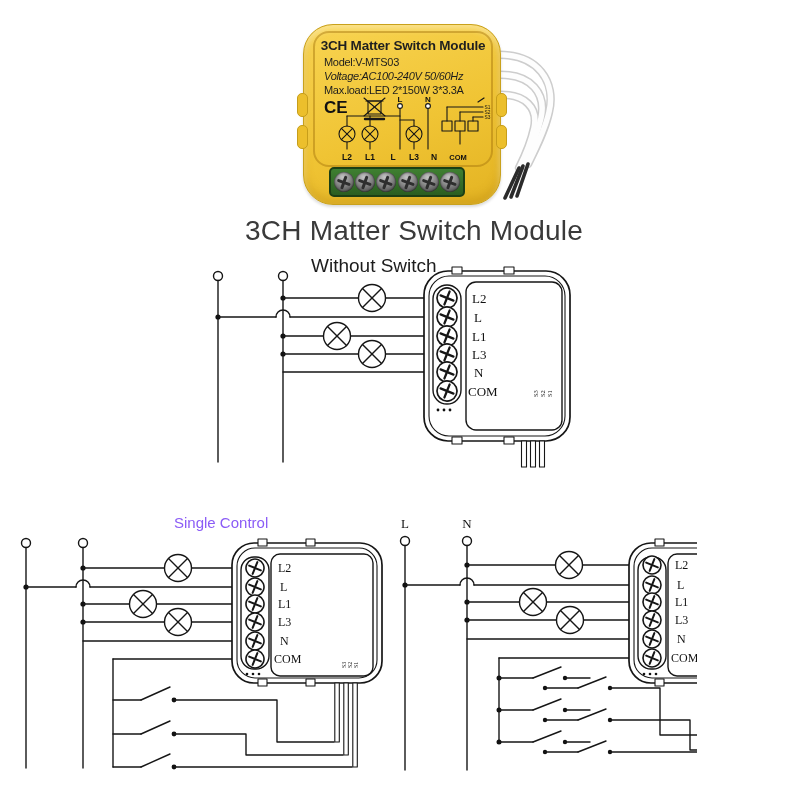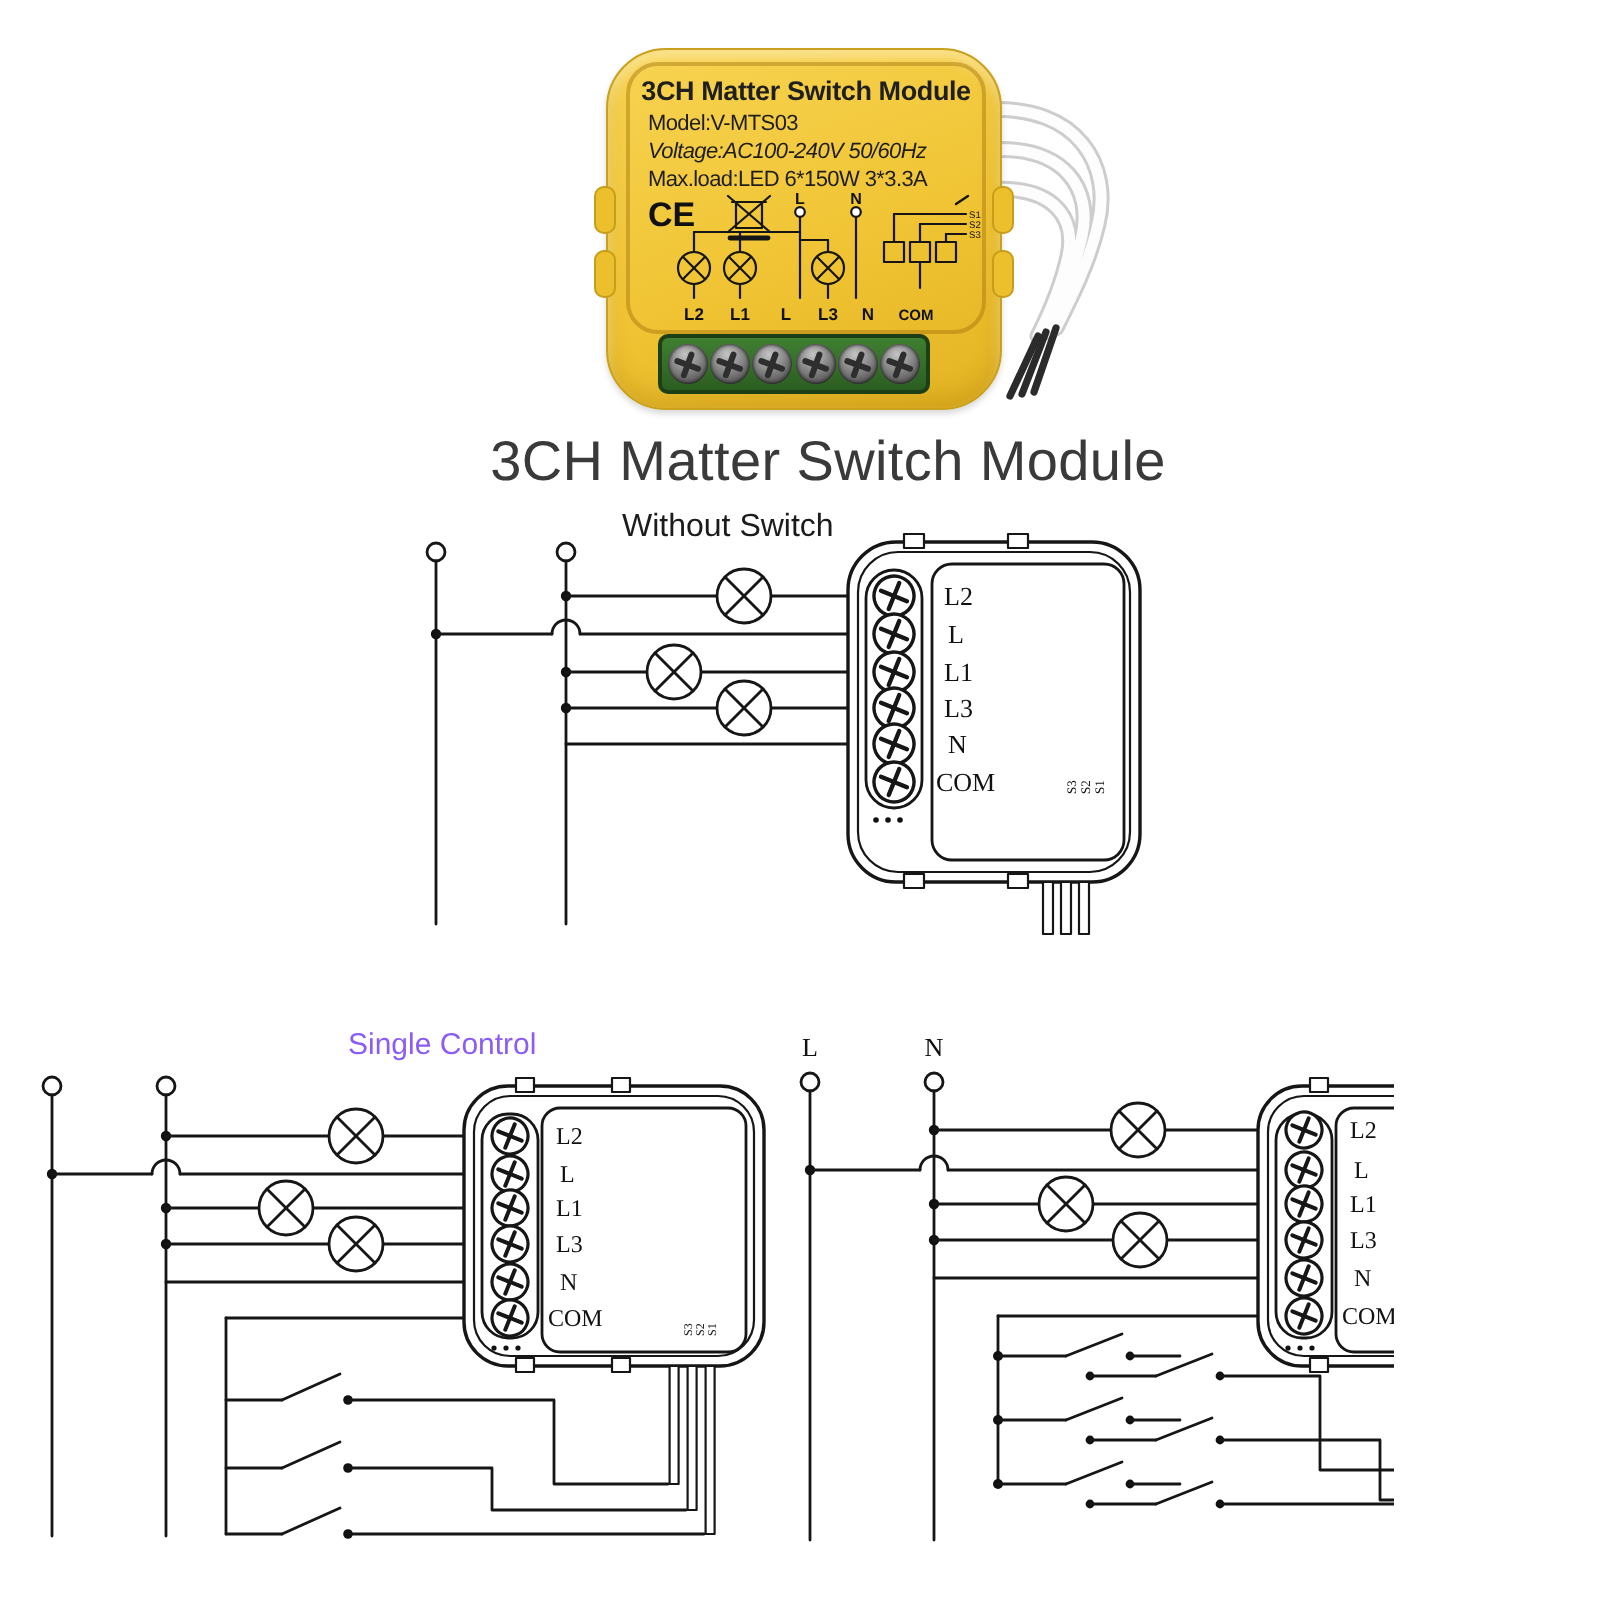--- a/index.html
+++ b/index.html
@@ -22,21 +22,21 @@
     display:flex;align-items:center;justify-content:space-between;padding:0 3px;box-sizing:border-box;}
   .screw{position:relative;width:20px;height:20px;border-radius:50%;
     background:radial-gradient(circle at 35% 30%,#c4c4c4,#767676 55%,#3c3c3c 95%);
     box-shadow:inset 0 0 2px #000;transform:rotate(20deg);}
   .screw i{position:absolute;left:15%;top:calc(50% - 1.5px);width:70%;height:3px;background:#2e2e2e;border-radius:2px;display:block;}
   .screw i + i{transform:rotate(90deg);}
 
   
   .main-title{position:absolute;left:214px;top:215px;width:400px;text-align:center;
     font-size:28px;color:#3a3a3a;letter-spacing:0.2px;}
-  .cap1{position:absolute;left:311px;top:255px;font-size:16px;color:#1c1c1c;}
+  .cap1{position:absolute;left:311px;top:255px;font-size:19px;color:#1c1c1c;}
   .cap2{position:absolute;left:174px;top:514px;font-size:15px;color:#8b5cf6;}
 
   
   svg{position:absolute;overflow:visible;}
   .ln{stroke:#161616;stroke-width:1.4;fill:none;stroke-linecap:round;stroke-linejoin:round;}
   .thk{stroke-width:1.7;}
   .thin{stroke-width:1.1;}
   .wht{fill:#ffffff;}
   .dot{fill:#111;stroke:none;}
   .tser{font-family:"Liberation Serif","DejaVu Serif",serif;fill:#111;}
@@ -66,21 +66,21 @@
   <div class="device-body">
     <div class="tab" style="left:-7px;top:68px;"></div>
     <div class="tab" style="left:-7px;top:100px;"></div>
     <div class="tab" style="right:-7px;top:68px;"></div>
     <div class="tab" style="right:-7px;top:100px;"></div>
 
     <div class="device-face">
       <div class="dev-title">3CH Matter Switch Module</div>
       <div class="dev-spec" style="top:22px;">Model:V-MTS03</div>
       <div class="dev-spec" style="top:36px;font-style:italic;">Voltage:AC100-240V 50/60Hz</div>
-      <div class="dev-spec" style="top:50px;">Max.load:LED 6*150W 3*3.3A</div>
+      <div class="dev-spec" style="top:50px;">Max.load:LED 2*150W 3*3.3A</div>
 
       <svg style="left:0px;top:64px;" width="176px" height="68px" viewBox="313 94 176 68">
         <text x="322" y="110" class="tsans" font-size="17" font-weight="bold">CE</text>
         <g class="ln thin">
           <rect x="366" y="98" width="13" height="13" fill="none"></rect>
           <line x1="364" y1="98" x2="381" y2="98"></line>
           <line x1="362" y1="95" x2="383" y2="113"></line>
           <line x1="383" y1="95" x2="362" y2="113"></line>
           <line x1="363" y1="116" x2="382" y2="116" stroke-width="2.4"></line>
         </g>

